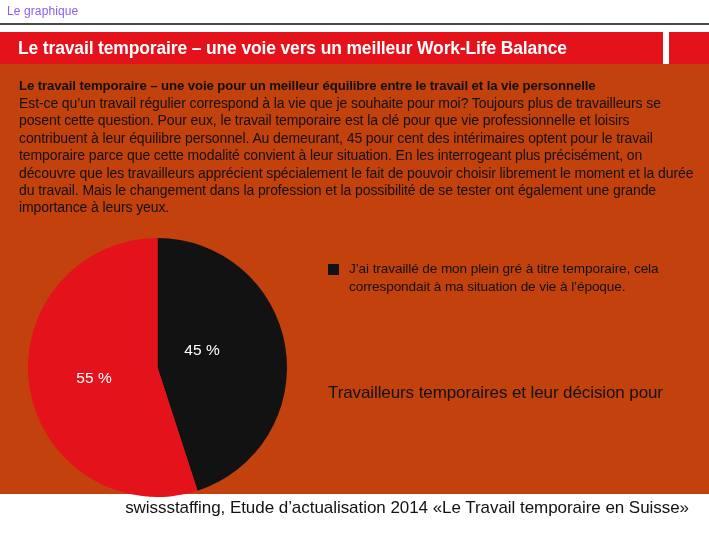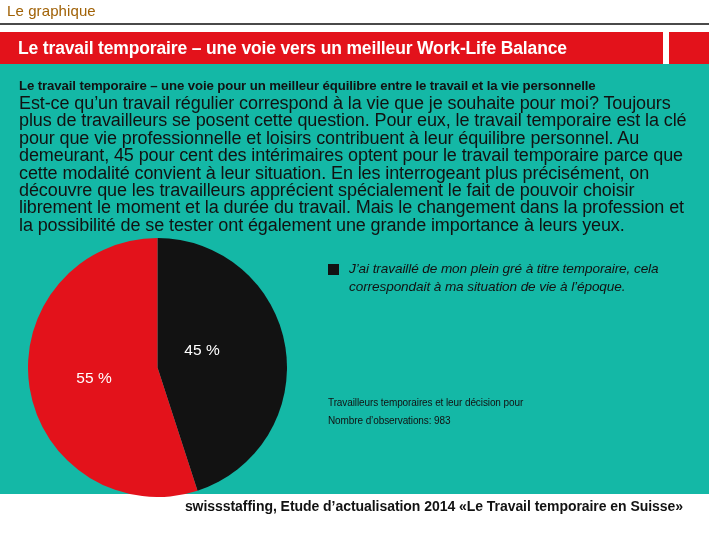--- a/index.html
+++ b/index.html
@@ -21,24 +21,24 @@
     position: absolute;
     left: 0; top: 0;
     width: 709px;
     height: 24px;
     background: #ffffff;
   }
   #kicker-text {
     position: absolute;
     left: 7px;
     top: 2px;
-    font-size: 15px;
+    font-size: 12px;
     line-height: 18px;
     letter-spacing: 0.1px;
-    color: #a16207;
+    color: #8b5cf6;
     white-space: nowrap;
   }
   #kicker-rule {
     position: absolute;
     left: 0;
     top: 23px;
     width: 709px;
     height: 2px;
     background: #4a4a4a;
   }
@@ -78,40 +78,40 @@
     background: #e3121b;
   }
 
   
   #article {
     position: absolute;
     left: 0;
     top: 64px;
     width: 709px;
     height: 430px;
-    background: #14b8a6;
+    background: #c2410c;
   }
 
   #lede {
     position: absolute;
     left: 19px;
     top: 14px;
     width: 674px;
     font-size: 13.2px;
     font-weight: bold;
     line-height: 16px;
     color: #121212;
     letter-spacing: -0.1px;
   }
   #body-copy {
     position: absolute;
     left: 19px;
     top: 31px;
     width: 676px;
-    font-size: 18px;
+    font-size: 14px;
     line-height: 17.4px;
     color: #121212;
     letter-spacing: -0.1px;
     text-align: left;
   }
 
   
   #pie-wrap {
     position: absolute;
     left: 28px;
@@ -145,41 +145,40 @@
     top: 4px;
     width: 11px;
     height: 11px;
   }
   .legend-label {
     display: block;
     font-size: 13.6px;
     line-height: 17.6px;
     color: #121212;
     letter-spacing: -0.1px;
-    font-style: italic;
   }
 
   #chart-caption {
     position: absolute;
     left: 328px;
-    top: 330px;
+    top: 320px;
     width: 370px;
-    font-size: 10px;
+    font-size: 17px;
     line-height: 17.6px;
     color: #121212;
     letter-spacing: -0.1px;
   }
   #chart-caption div { display: block; }
 
   #source-line {
     position: absolute;
-    right: 26px;
+    right: 20px;
     top: 434px;
-    font-size: 14px;
-    font-weight: bold;
+    font-size: 17px;
+    font-weight: normal;
     color: #121212;
     letter-spacing: -0.05px;
     white-space: nowrap;
   }
 </style>
 </head>
 <body>
 
 <div id="kicker-row">
   <div id="kicker-text">Le graphique</div>
@@ -211,18 +210,17 @@
 
   <div id="legend">
     <div class="legend-entry">
       <span class="legend-swatch" style="background:#121212"></span>
       <span class="legend-label">J’ai travaillé de mon plein gré à titre temporaire, cela correspondait à ma situation de vie à l’époque.</span>
     </div>
   </div>
 
   <div id="chart-caption">
     <div>Travailleurs temporaires et leur décision pour</div>
-    <div>Nombre d’observations: 983</div>
   </div>
 
   <div id="source-line">swissstaffing, Etude d’actualisation 2014 «Le Travail temporaire en Suisse»</div>
 
 </div>
 
 </body></html>

